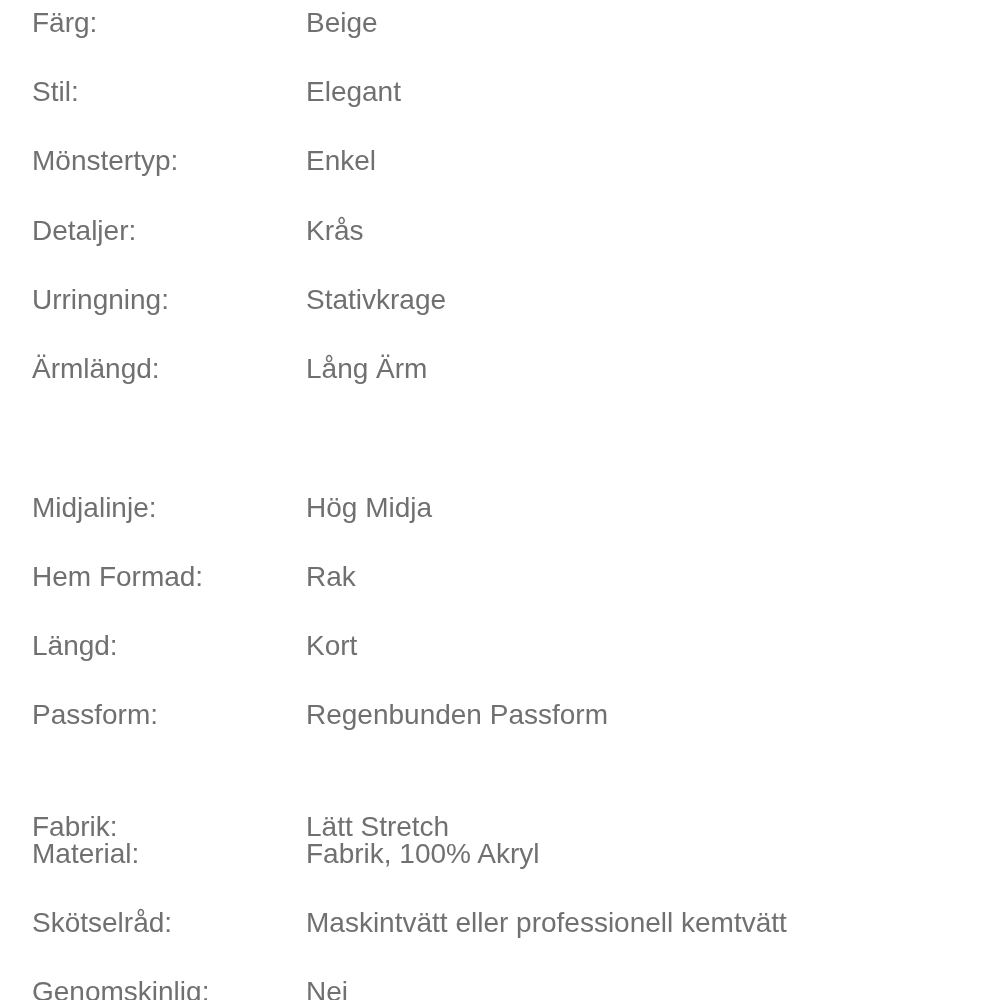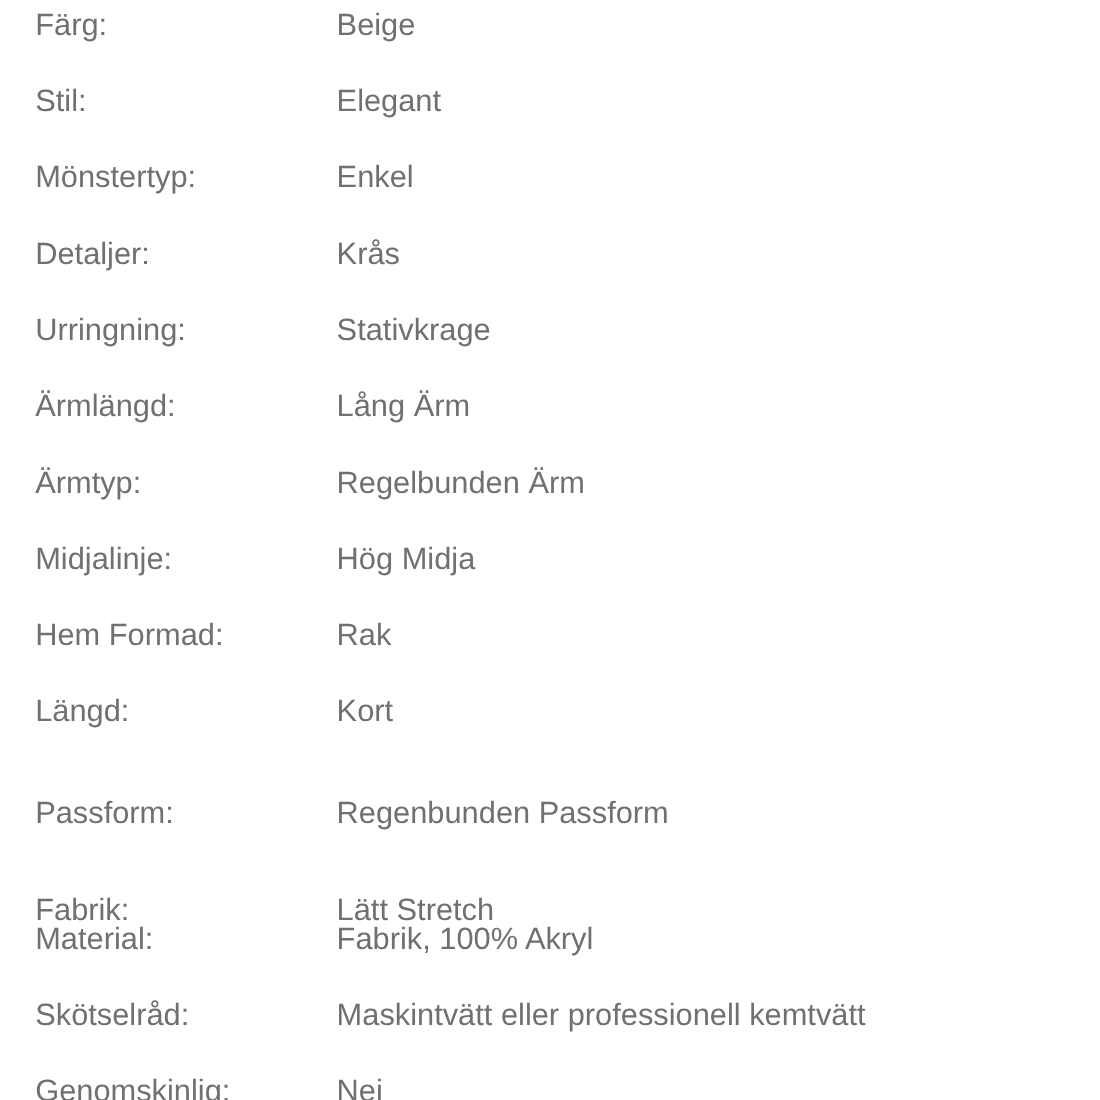--- a/index.html
+++ b/index.html
@@ -58,37 +58,33 @@
     <span class="spec-value">Krås</span>
   </div>
   <div class="spec-row" style="top:265px">
     <span class="spec-label">Urringning:</span>
     <span class="spec-value">Stativkrage</span>
   </div>
   <div class="spec-row" style="top:334px">
     <span class="spec-label">Ärmlängd:</span>
     <span class="spec-value">Lång Ärm</span>
   </div>
-  <div class="spec-row" style="top:404px">
-    <span class="spec-label">Ärmtyp:</span>
-    <span class="spec-value">Regelbunden Ärm</span>
-  </div>
   <div class="spec-row" style="top:473px">
     <span class="spec-label">Midjalinje:</span>
     <span class="spec-value">Hög Midja</span>
   </div>
   <div class="spec-row" style="top:611px">
     <span class="spec-label">Längd:</span>
     <span class="spec-value">Kort</span>
   </div>
   <div class="spec-row" style="top:542px">
     <span class="spec-label">Hem Formad:</span>
     <span class="spec-value">Rak</span>
   </div>
-  <div class="spec-row" style="top:704px">
+  <div class="spec-row" style="top:680px">
     <span class="spec-label">Passform:</span>
     <span class="spec-value">Regenbunden Passform</span>
   </div>
   <div class="spec-row" style="top:792px">
     <span class="spec-label">Fabrik:</span>
     <span class="spec-value">Lätt Stretch</span>
   </div>
   <div class="spec-row" style="top:819px">
     <span class="spec-label">Material:</span>
     <span class="spec-value">Fabrik, 100% Akryl</span>

